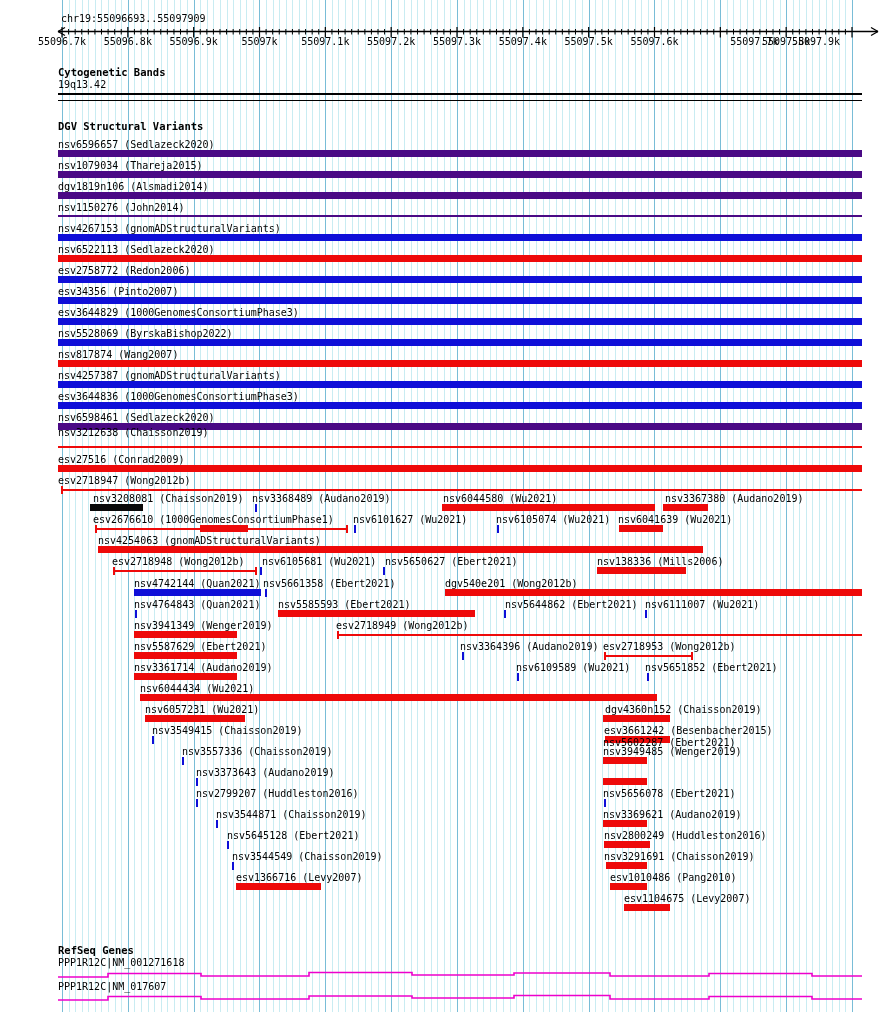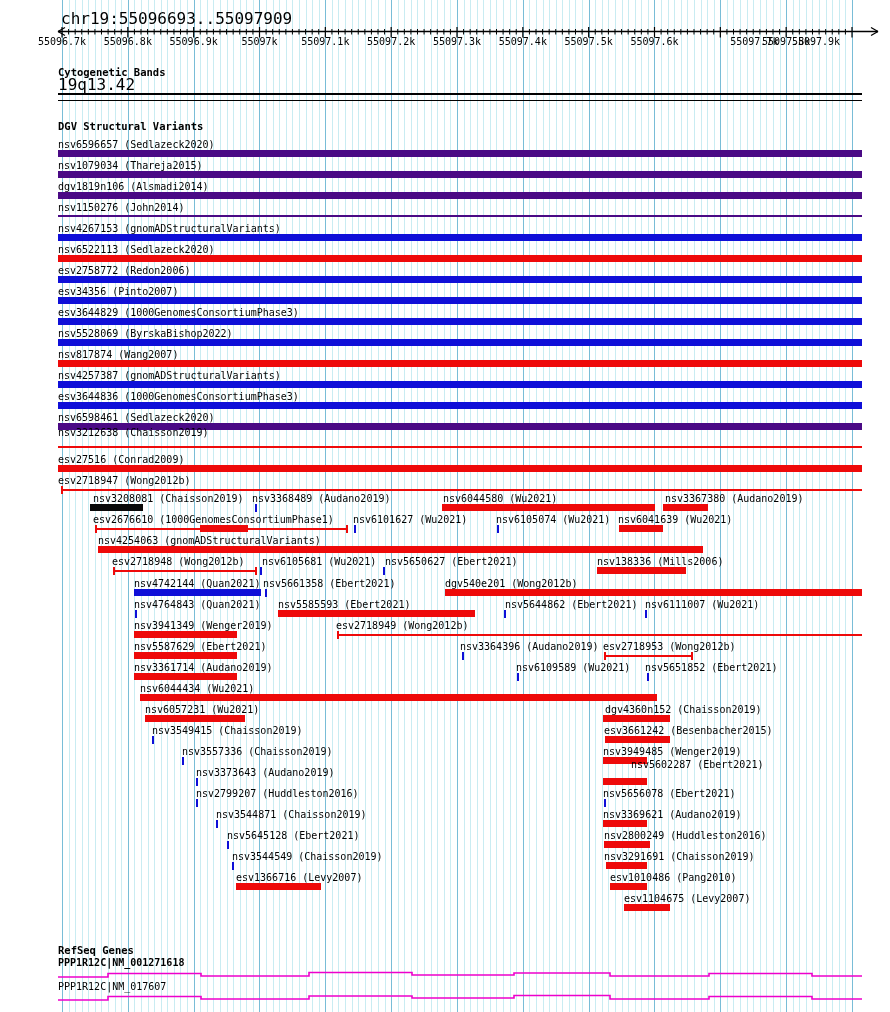--- a/index.html
+++ b/index.html
@@ -2,21 +2,21 @@
 <html><head>
 <meta charset="utf-8">
 <style>
   html,body{margin:0;padding:0;background:#fff;}
   .canvas{position:relative;width:890px;height:1012px;background:#ffffff;overflow:hidden;
           font-family:"DejaVu Sans Mono", monospace;color:#000;}
   .abs{position:absolute;}
   .vlabel{font-size:10px;line-height:11px;white-space:pre;}
   .rlabel{font-size:10px;line-height:11px;text-align:center;white-space:pre;}
   .section-title{font-size:10.5px;line-height:11px;font-weight:bold;white-space:pre;}
-  .plain{font-size:16px;line-height:11px;white-space:pre;}
+  .plain{font-size:10px;line-height:11px;white-space:pre;}
   svg{display:block;}
 </style>
 </head>
 <body>
 
 <div class="canvas">
   <div id="grid" class="abs" style="left: 62px; top: 0px; width: 797px; height: 1012px; background-image: repeating-linear-gradient(90deg, rgb(121, 189, 215) 0px, rgb(121, 189, 215) 1px, transparent 1px, transparent 65.833px), repeating-linear-gradient(90deg, rgb(201, 236, 242) 0px, rgb(201, 236, 242) 1px, transparent 1px, transparent 6.5833px);"></div>
 
   <div id="region-title" class="abs plain" style="left:61px;top:13px;">chr19:55096693..55097909</div>
 
@@ -279,21 +279,21 @@
       <div class="abs vlabel" style="left: 152px; top: 725px;">nsv3549415 (Chaisson2019)</div>
       <div class="abs" style="left: 152px; top: 736px; width: 2px; height: 8px; background: rgb(15, 15, 216);"></div>
       <div class="abs vlabel" style="left: 604px; top: 725px;">esv3661242 (Besenbacher2015)</div>
       <div class="abs" style="left: 605px; top: 736px; width: 65px; height: 7px; background: rgb(238, 10, 10);"></div>
       <div class="abs vlabel" style="left: 182px; top: 746px;">nsv3557336 (Chaisson2019)</div>
       <div class="abs" style="left: 182px; top: 757px; width: 2px; height: 8px; background: rgb(15, 15, 216);"></div>
       <div class="abs vlabel" style="left: 603px; top: 746px;">nsv3949485 (Wenger2019)</div>
       <div class="abs" style="left: 603px; top: 757px; width: 44px; height: 7px; background: rgb(238, 10, 10);"></div>
       <div class="abs vlabel" style="left: 196px; top: 767px;">nsv3373643 (Audano2019)</div>
       <div class="abs" style="left: 196px; top: 778px; width: 2px; height: 8px; background: rgb(15, 15, 216);"></div>
-      <div class="abs vlabel" style="left: 603px; top: 759px; margin-left: 28px;">nsv5602287 (Ebert2021)</div>
+      <div class="abs vlabel" style="left: 603px; top: 737px;">nsv5602287 (Ebert2021)</div>
       <div class="abs" style="left: 603px; top: 778px; width: 44px; height: 7px; background: rgb(238, 10, 10);"></div>
       <div class="abs vlabel" style="left: 196px; top: 788px;">nsv2799207 (Huddleston2016)</div>
       <div class="abs" style="left: 196px; top: 799px; width: 2px; height: 8px; background: rgb(15, 15, 216);"></div>
       <div class="abs vlabel" style="left: 603px; top: 788px;">nsv5656078 (Ebert2021)</div>
       <div class="abs" style="left: 604px; top: 799px; width: 2px; height: 8px; background: rgb(15, 15, 216);"></div>
       <div class="abs vlabel" style="left: 216px; top: 809px;">nsv3544871 (Chaisson2019)</div>
       <div class="abs" style="left: 216px; top: 820px; width: 2px; height: 8px; background: rgb(15, 15, 216);"></div>
       <div class="abs vlabel" style="left: 603px; top: 809px;">nsv3369621 (Audano2019)</div>
       <div class="abs" style="left: 603px; top: 820px; width: 44px; height: 7px; background: rgb(238, 10, 10);"></div>
       <div class="abs vlabel" style="left: 227px; top: 830px;">nsv5645128 (Ebert2021)</div>
@@ -307,20 +307,20 @@
       <div class="abs vlabel" style="left: 236px; top: 872px;">esv1366716 (Levy2007)</div>
       <div class="abs" style="left: 236px; top: 883px; width: 85px; height: 7px; background: rgb(238, 10, 10);"></div>
       <div class="abs vlabel" style="left: 610px; top: 872px;">esv1010486 (Pang2010)</div>
       <div class="abs" style="left: 610px; top: 883px; width: 37px; height: 7px; background: rgb(238, 10, 10);"></div>
       <div class="abs vlabel" style="left: 624px; top: 893px;">esv1104675 (Levy2007)</div>
       <div class="abs" style="left: 624px; top: 904px; width: 46px; height: 7px; background: rgb(238, 10, 10);"></div>
     </div>
 
   <div id="refseq-title" class="abs section-title" style="left: 58px; top: 945px;">RefSeq Genes</div>
   <div id="gene-labels">
-      <div class="abs vlabel" style="left: 58px; top: 957px; font-weight: bold;">PPP1R12C|NM_001271618</div>
+      <div class="abs vlabel" style="left: 58px; top: 957px;">PPP1R12C|NM_001271618</div>
       <div class="abs vlabel" style="left: 58px; top: 981px;">PPP1R12C|NM_017607</div>
     </div>
   <svg id="gene-svg" class="abs" style="left:0;top:0;" width="890" height="1012">
       <path d="M58,977H108V973.5H201V976H309V972.5H412V975H514V973H610V976H709V973.5H812V976H862" fill="none" stroke="#ee00cc" stroke-width="1.6"></path>
       <path d="M58,1000H108V996.5H201V999H309V996H412V998H514V995.5H610V999H709V996.5H812V999H862" fill="none" stroke="#ee00cc" stroke-width="1.6"></path>
     </svg>
 </div>
 
 </body></html>

